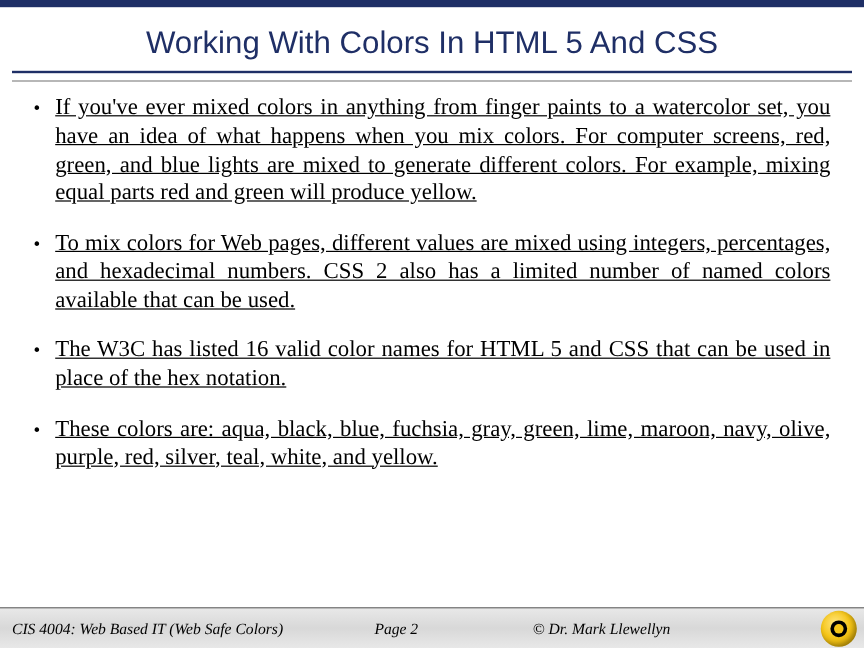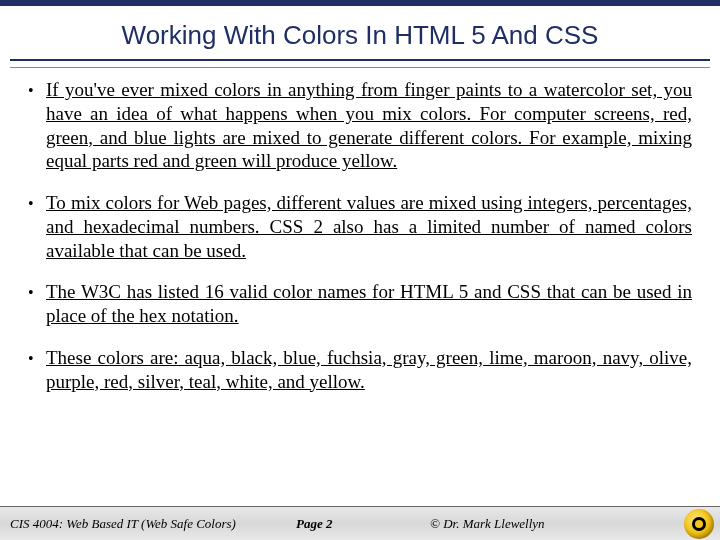--- a/index.html
+++ b/index.html
@@ -46,22 +46,22 @@
     align-items: center;
     border-top: 1px solid #666;
     background: linear-gradient(#e8e8e8, #d8d8d8 50%, #e8e8e8);
     font-style: italic;
     font-size: 13px;
     color: #000;
     padding: 0 8px;
     position: relative;
   }
   .footer .course { flex: 0 0 auto; padding-left: 2px; }
-  .footer .page { position: absolute; left: 296px; font-weight: bold; }
-  .footer .copy { position: absolute; left: 430px; }
+  .footer .page { position: absolute; left: 312px; }
+  .footer .copy { position: absolute; left: 444px; }
   .footer .logo {
     position: absolute; right: 6px; top: 2px;
     width: 30px; height: 30px;
     border-radius: 50%;
     background: radial-gradient(circle at 40% 35%, #ffe680 0%, #f5c518 45%, #c79a00 100%);
     box-shadow: inset -2px -2px 4px rgba(0,0,0,0.3);
     display:flex; align-items:center; justify-content:center;
   }
   .footer .logo .inner {
     width: 14px; height: 14px;

